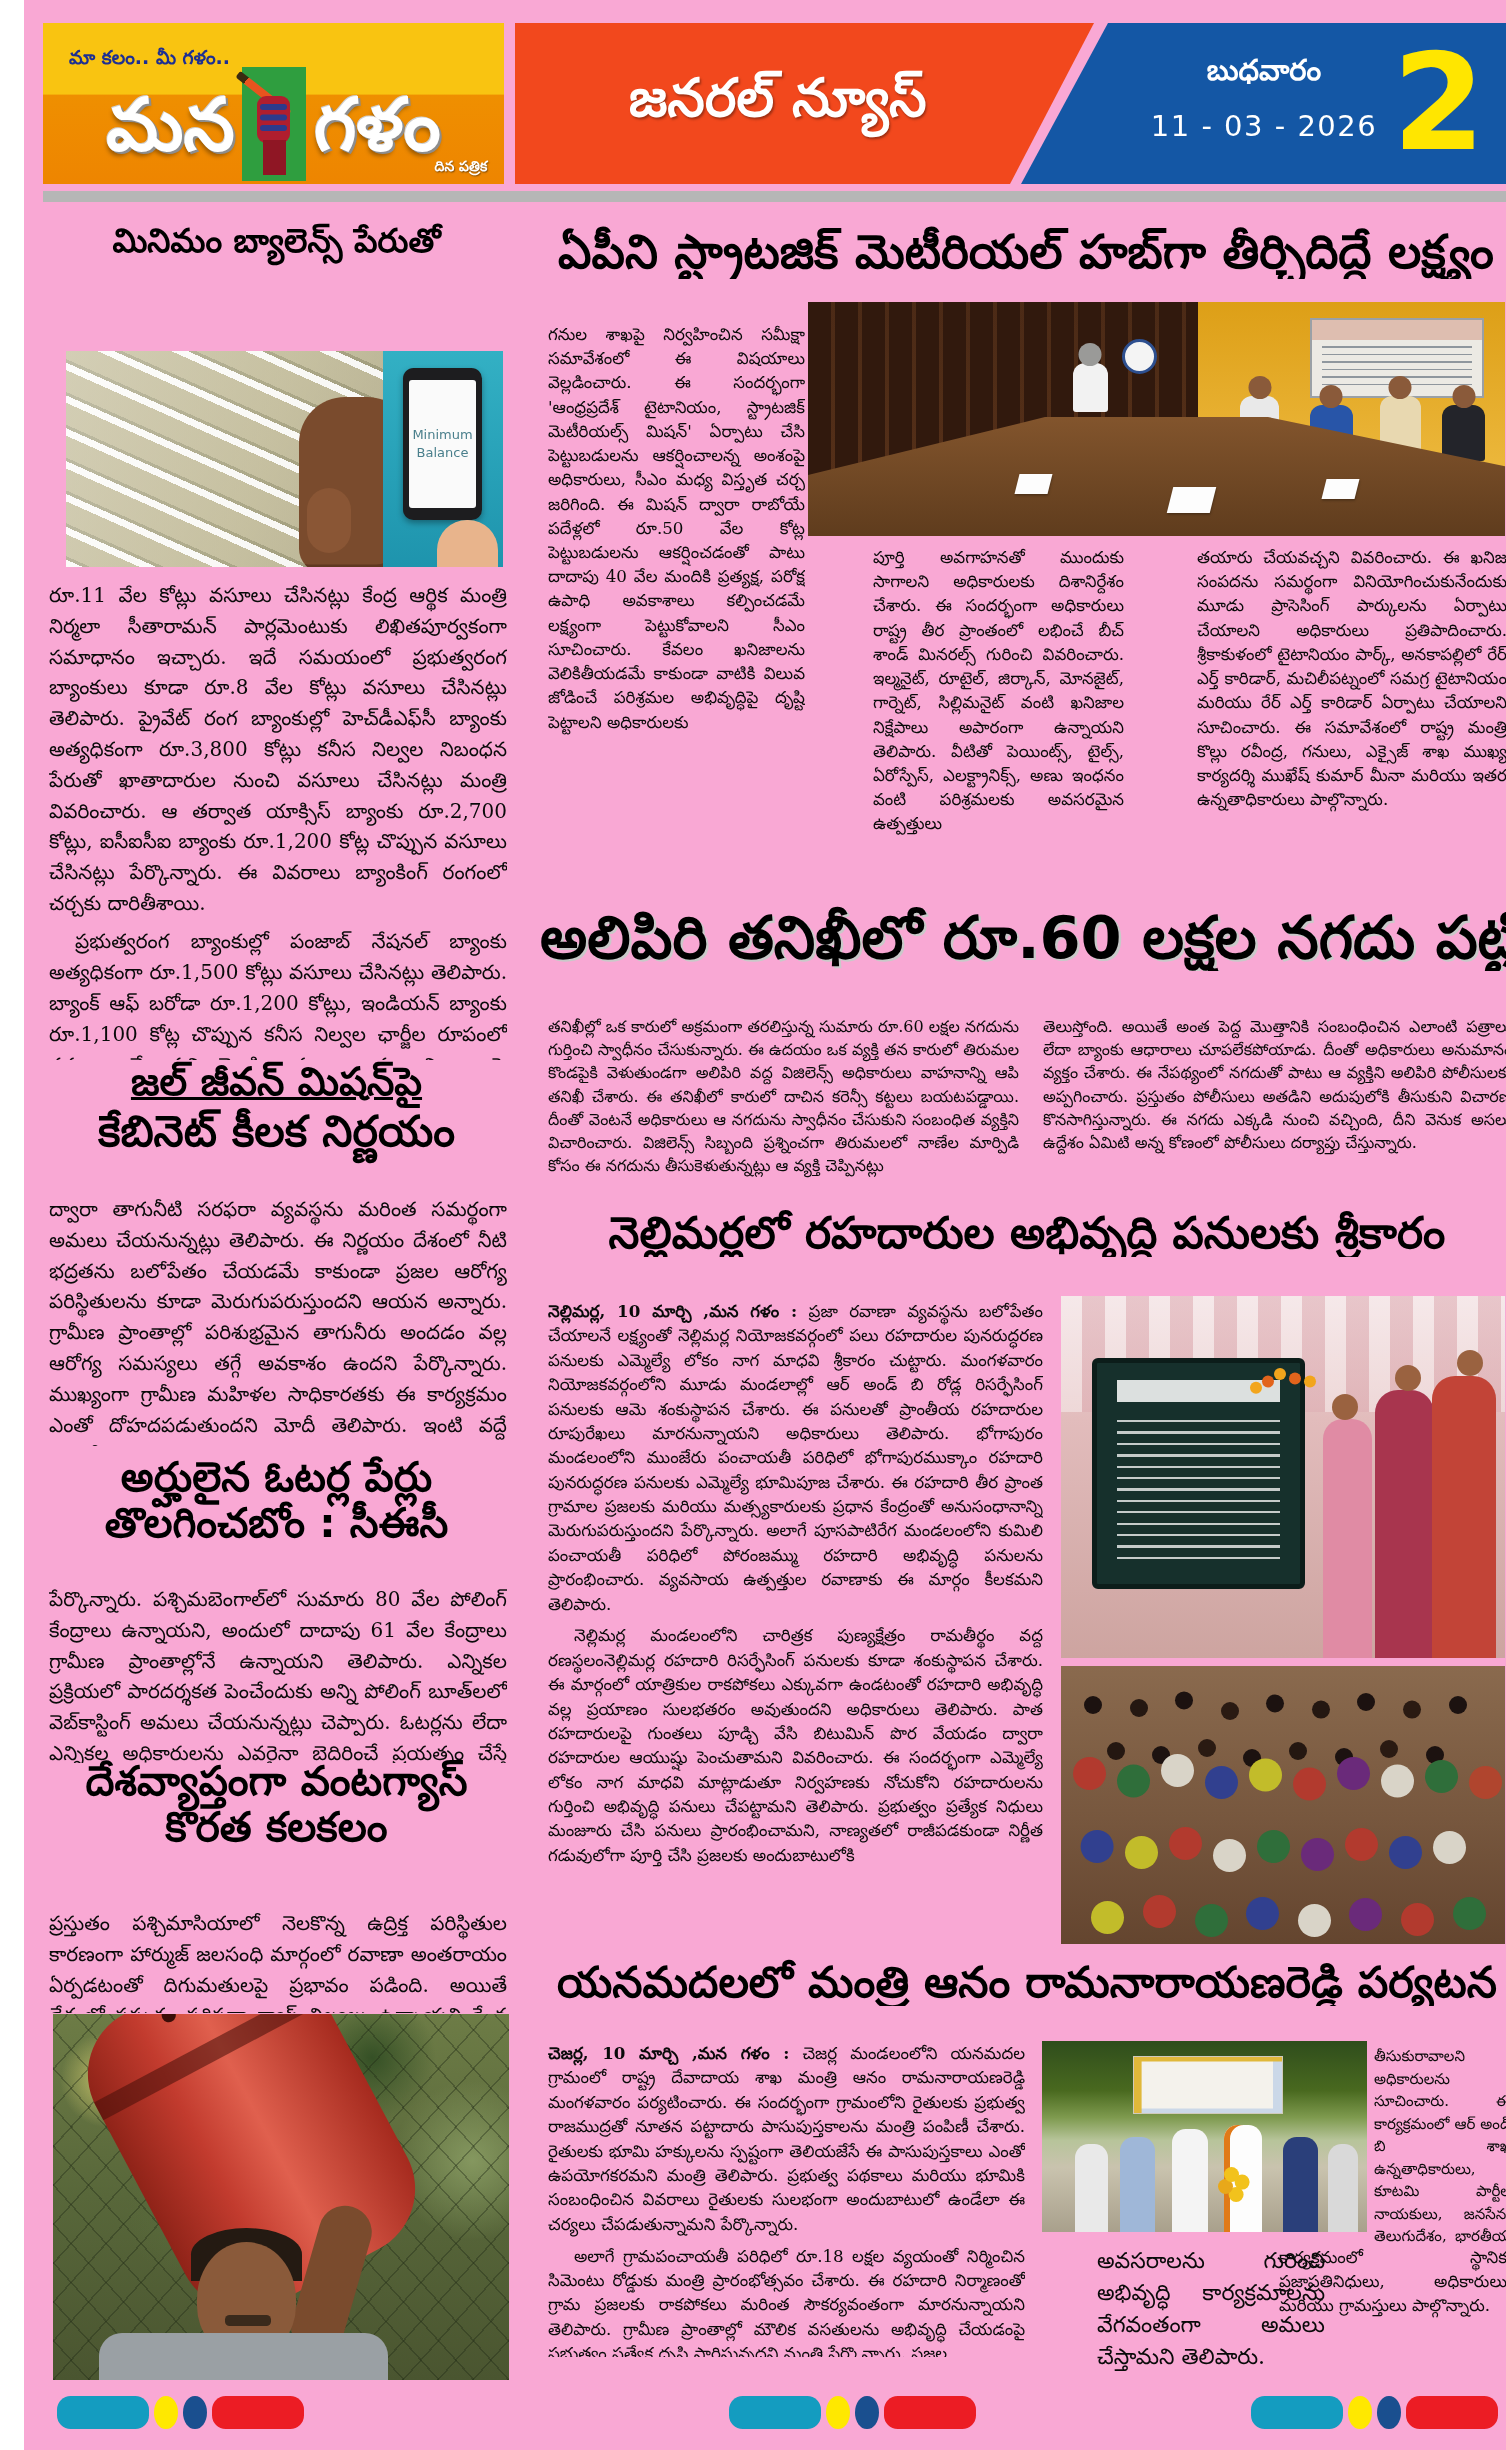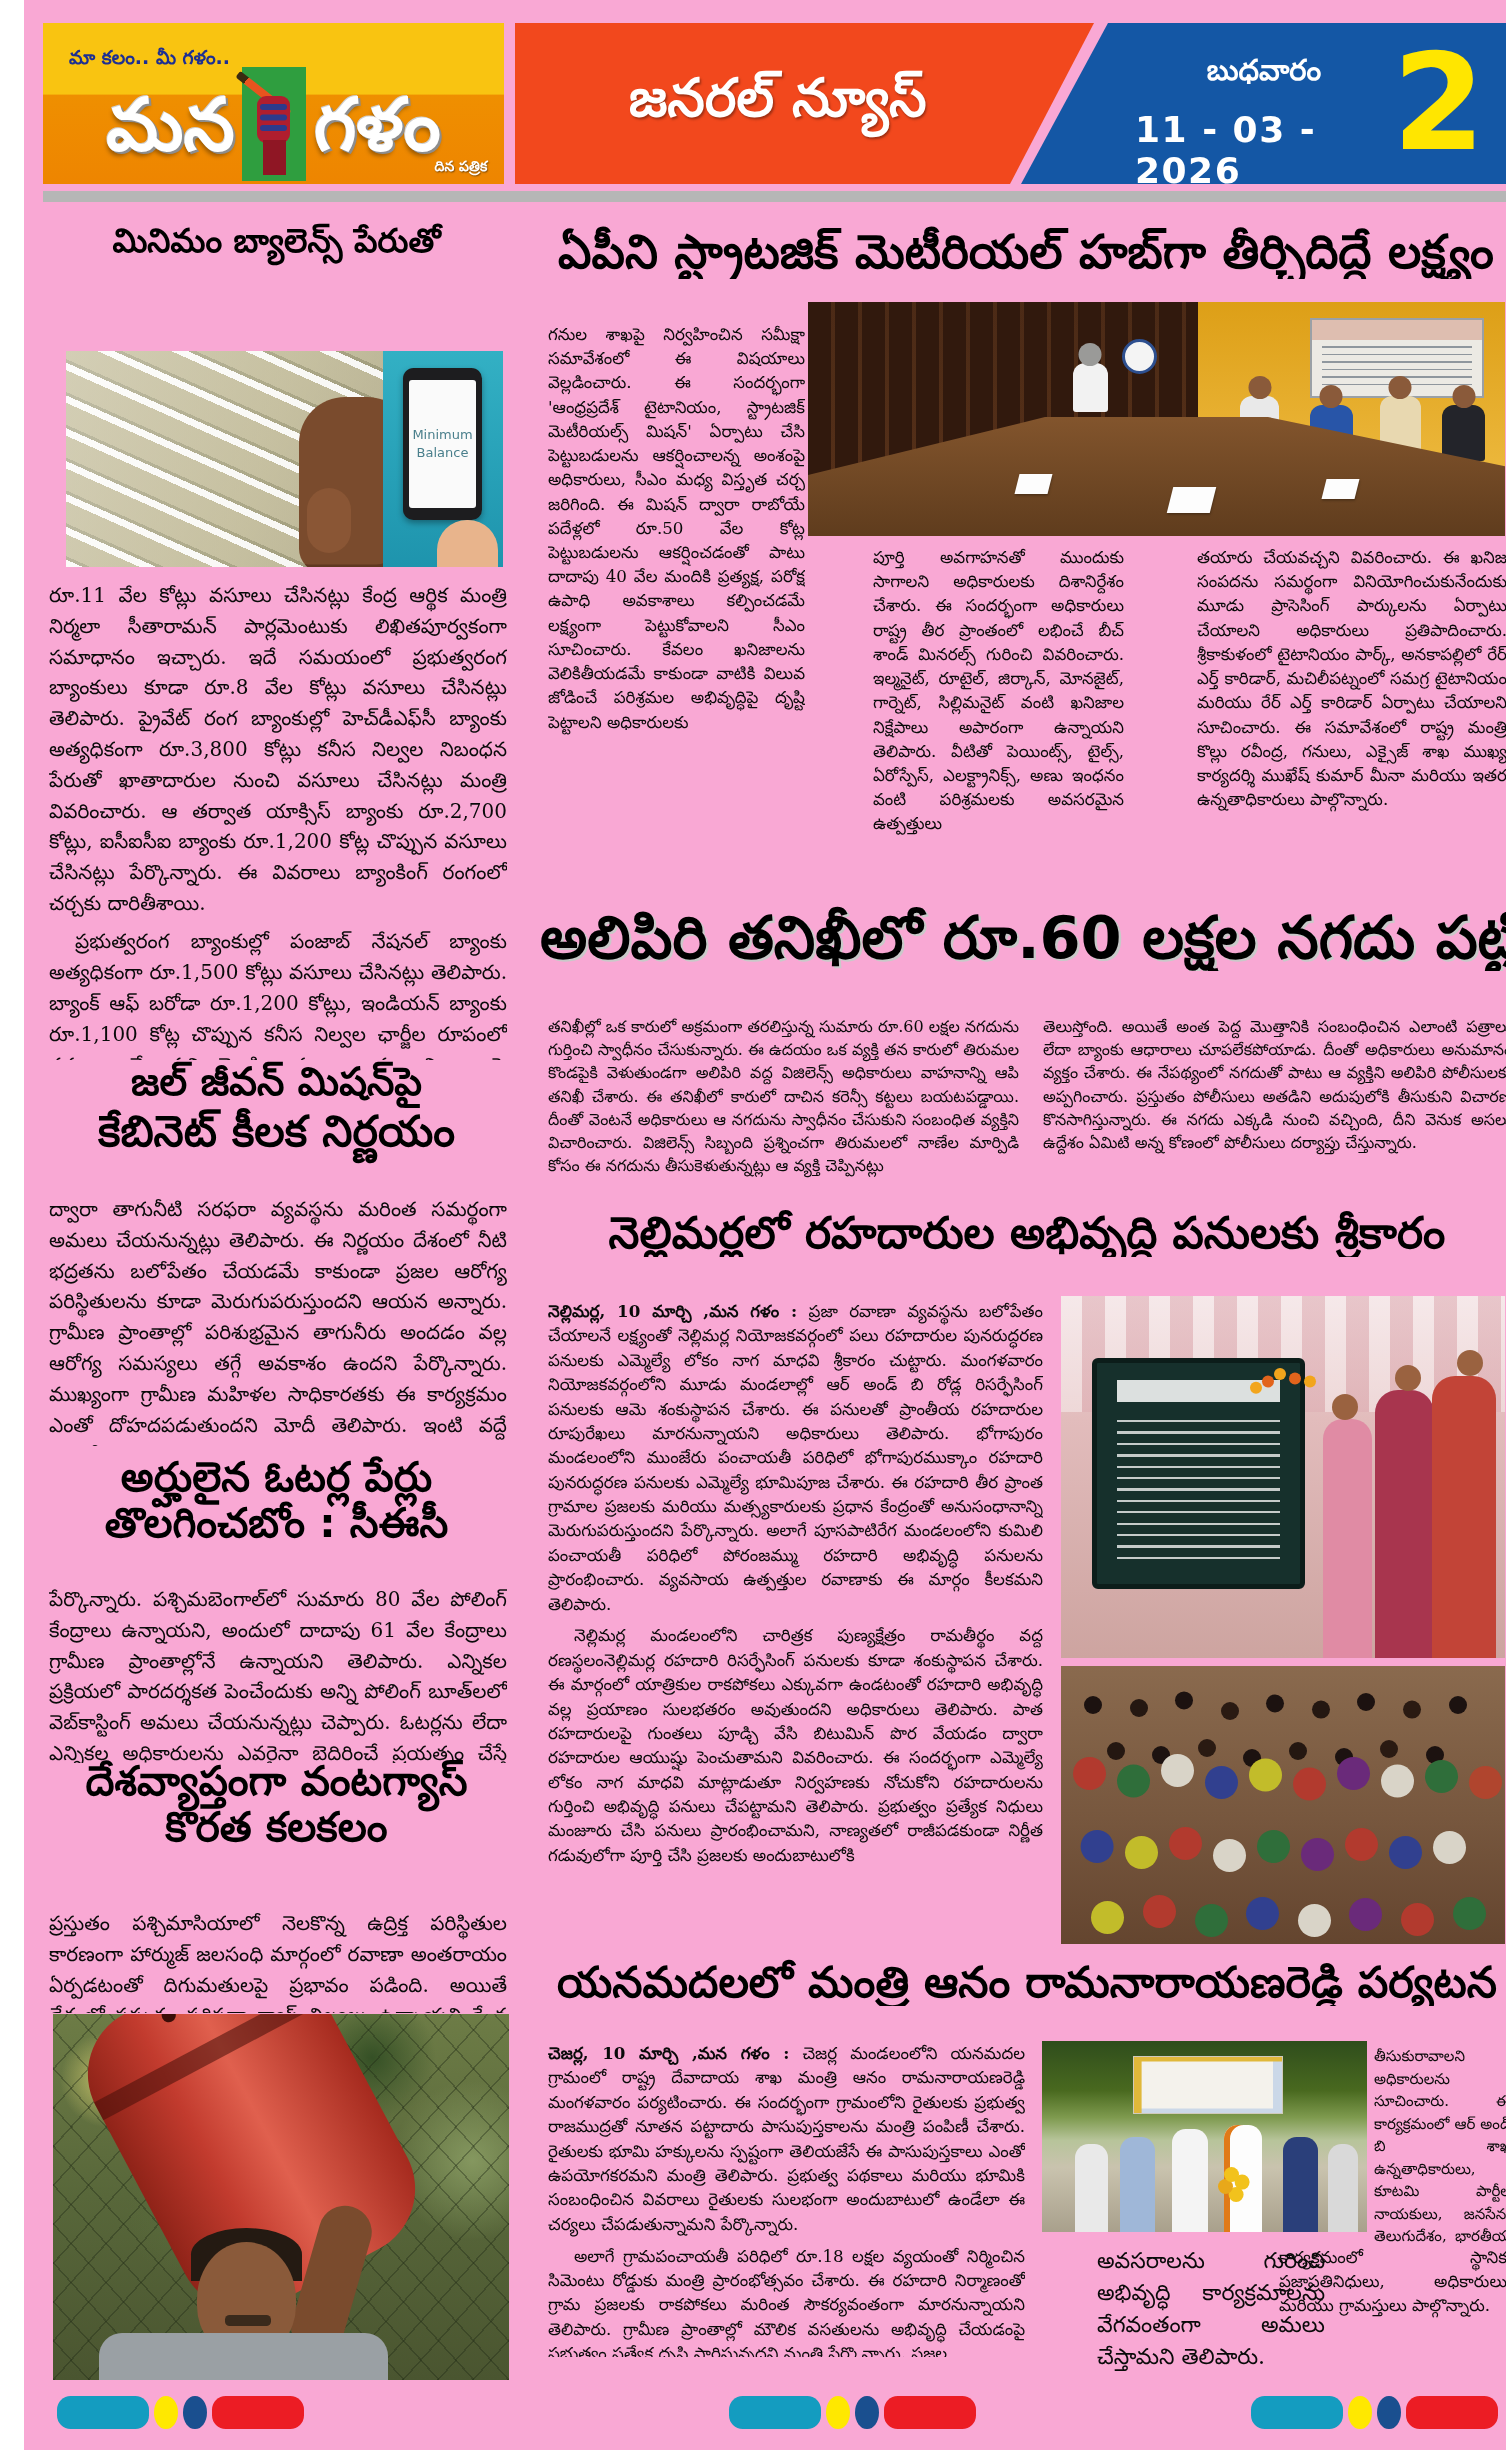--- a/index.html
+++ b/index.html
@@ -29,41 +29,41 @@
     clip-path:polygon(0 0,100% 0,calc(100% - 84px) 100%,0 100%);
     display:flex;align-items:center;justify-content:center;}
   .section-box span{font-size:53px;font-weight:bold;color:#fff;padding-right:53px;
     text-shadow:1.5px 2.3px 2.3px rgba(0,0,0,.35);transform:skewX(-3deg);}
 
   .date-box{position:absolute;left:997px;top:23px;width:490px;height:161px;background:#1457a5;
     clip-path:polygon(87px 0,100% 0,100% 100%,0 100%);}
   .date-col{position:absolute;left:114px;top:30px;width:258px;display:flex;flex-direction:column;
     align-items:center;gap:15px;color:#fff;font-family:"DejaVu Sans","Liberation Sans",sans-serif;}
   .day{font-size:29px;font-weight:bold;}
-  .date{font-size:36px;font-weight:bold;letter-spacing:1.5px;}
+  .date{font-size:29px;font-weight:normal;letter-spacing:1.5px;}
   .pagenum{position:absolute;right:26px;top:1.5px;font-size:133px;line-height:156px;font-weight:bold;color:#ffe600;
     font-family:"DejaVu Sans","Liberation Sans",sans-serif;}
   .gray-bar{position:absolute;left:19px;top:191px;width:1467px;height:10.6px;background:#b6b6b6;}
 
   
   .headline{position:absolute;text-align:center;font-weight:bold;color:#000;line-height:1.12;
     font-family:"DejaVu Sans","Liberation Sans",sans-serif;}
   .headline .l1,.headline .l2{display:block;}
   .body-txt{position:absolute;text-align:justify;overflow:hidden;color:#0a0a0a;}
   .body-txt p{margin:0 0 7.6px 0;}
   .body-txt p.indent{text-indent:26px;}
   .dateline{font-weight:bold;}
 
   
   .a1-head{left:23px;top:223px;width:459px;}
   .a1-head .l1{font-size:33px;}
   .a1-head .l2{font-size:46px;margin-top:4.6px;}
   .a1-body{left:25px;top:580px;width:458px;height:480px;font-size:20px;line-height:1.54;}
   .a2-head{left:23px;top:1060px;width:459px;}
-  .a2-head .l1{font-size:39px;}
+  .a2-head .l1{font-size:39px;text-decoration:underline;}
   .a2-head .l2{font-size:43px;margin-top:3px;}
   .a2-body{left:25px;top:1194px;width:458px;height:252px;font-size:20px;line-height:1.54;}
   .a3-head{left:23px;top:1455px;width:459px;}
   .a3-head .l1,.a3-head .l2{font-size:41px;}
   .a3-body{left:25px;top:1584px;width:458px;height:179px;font-size:20px;line-height:1.54;}
   .a4-head{left:23px;top:1759px;width:459px;}
   .a4-head .l1,.a4-head .l2{font-size:41px;}
   .a4-body{left:25px;top:1908px;width:458px;height:105px;font-size:20px;line-height:1.54;}
 
   

